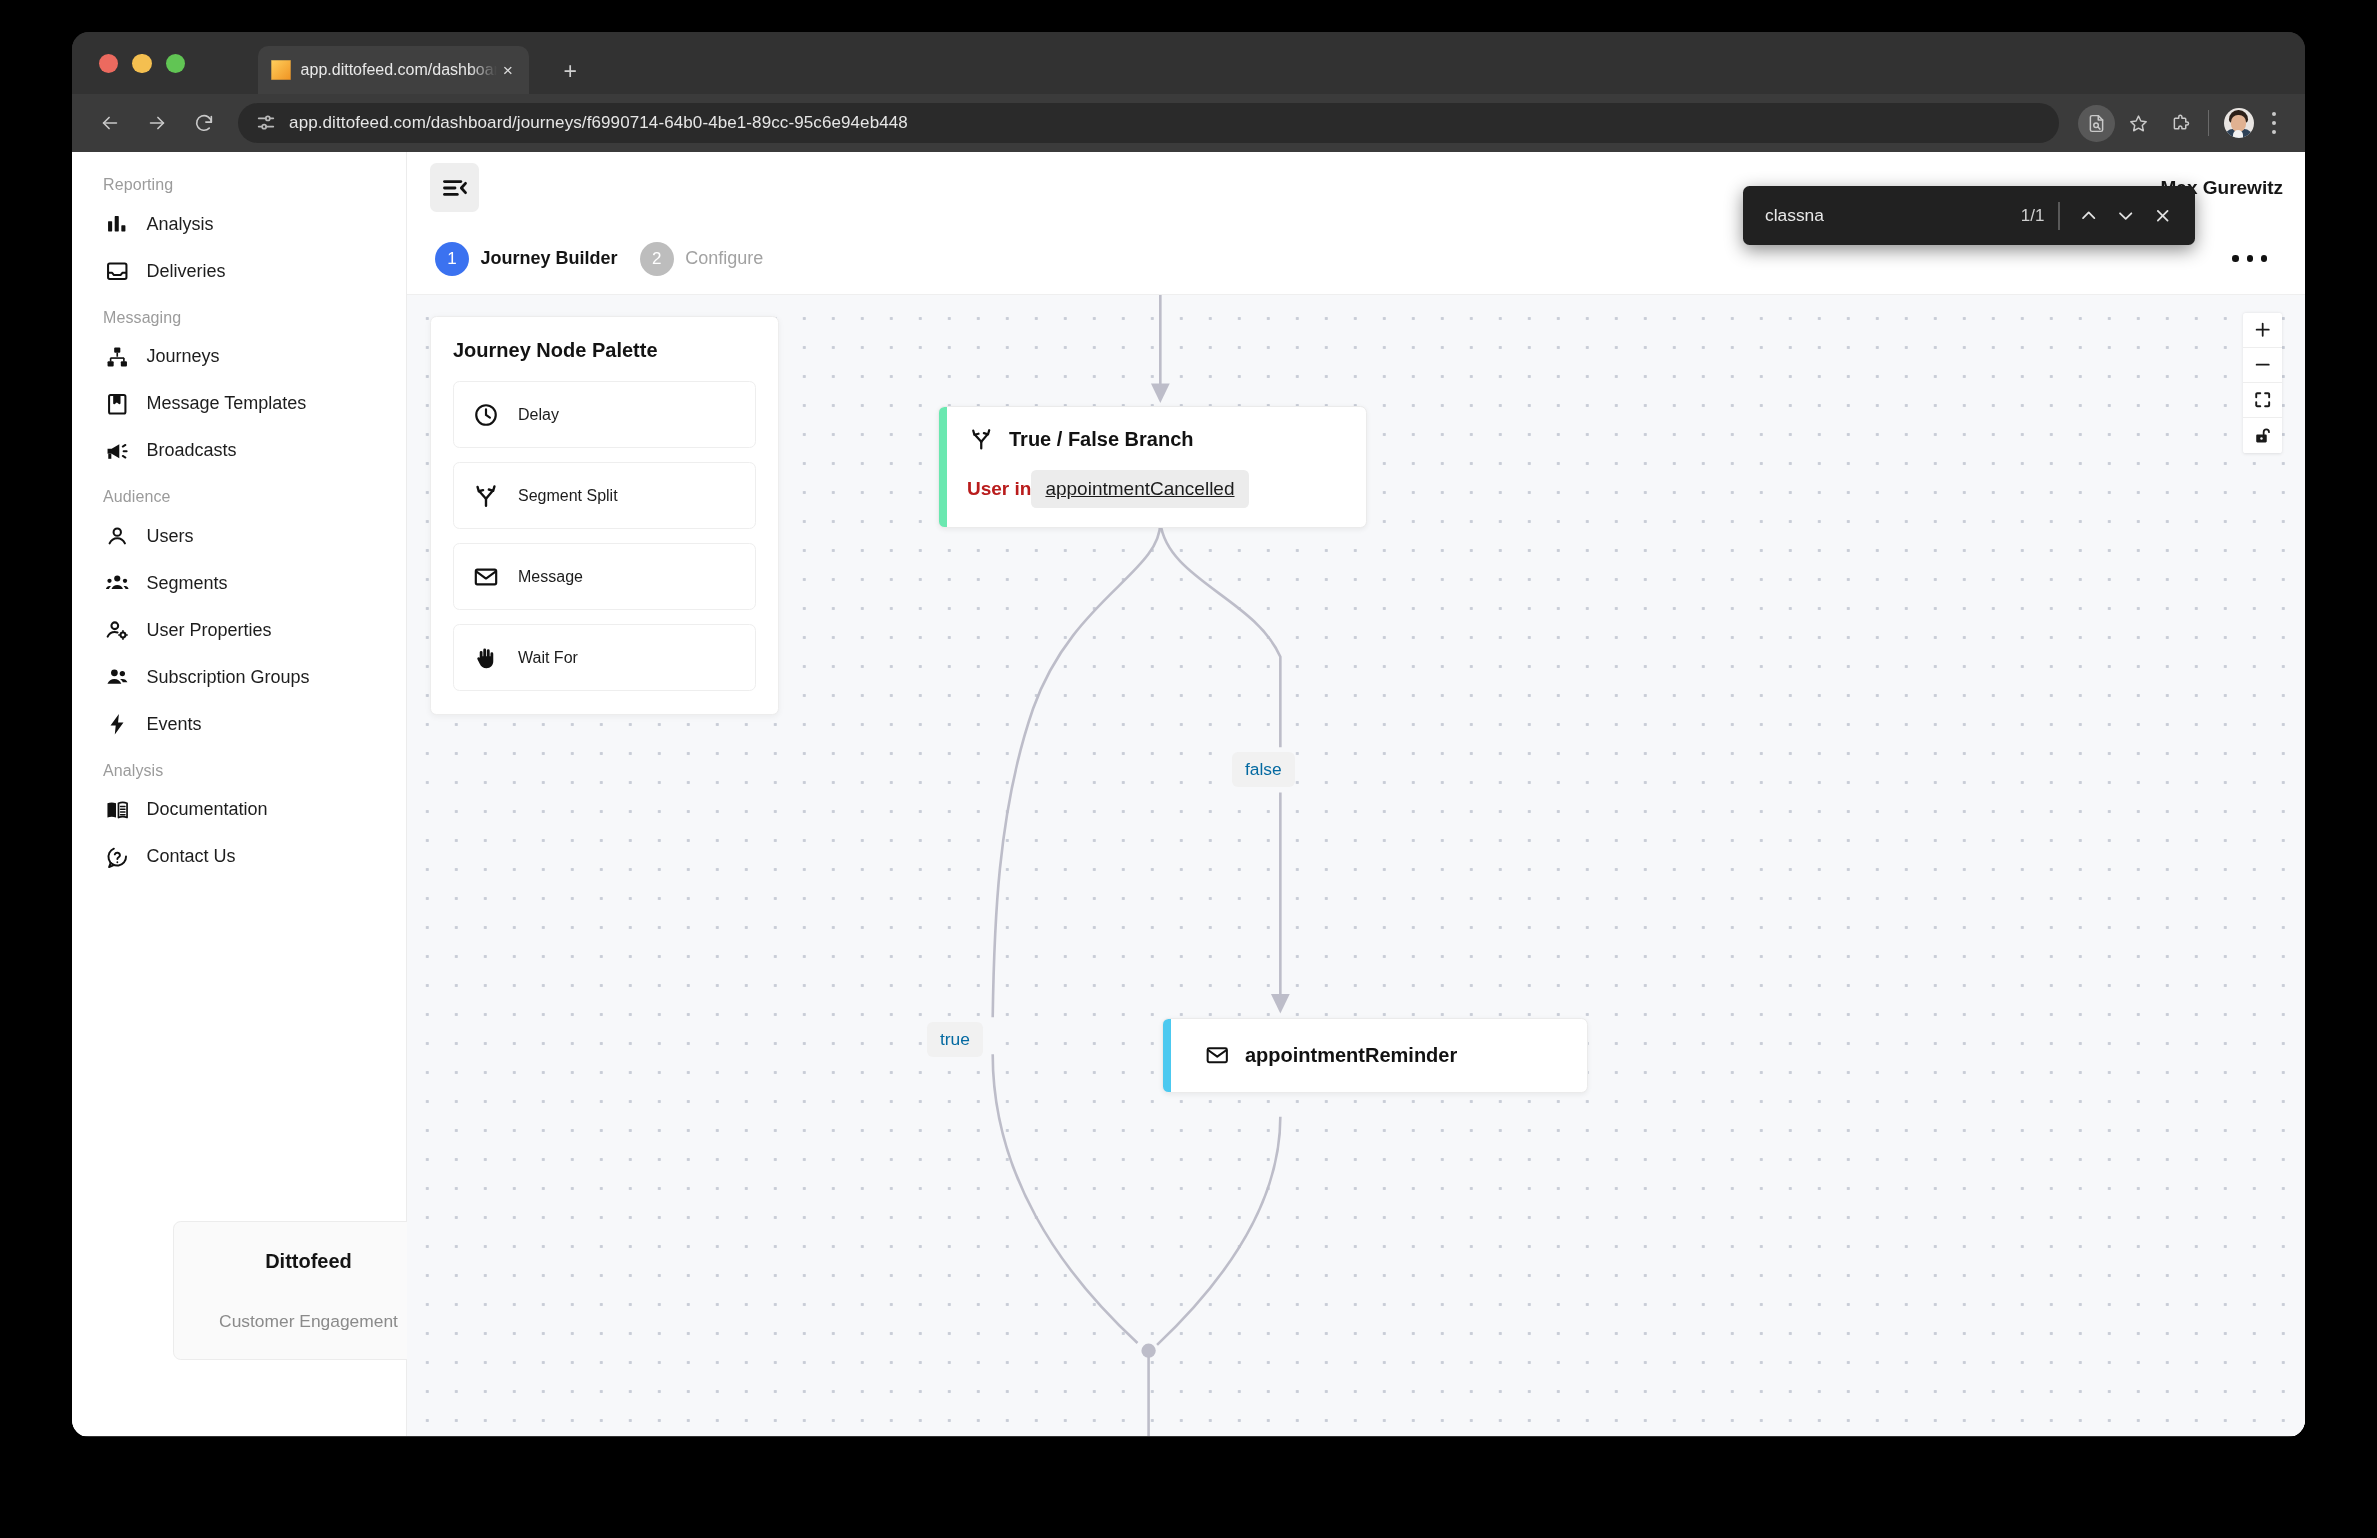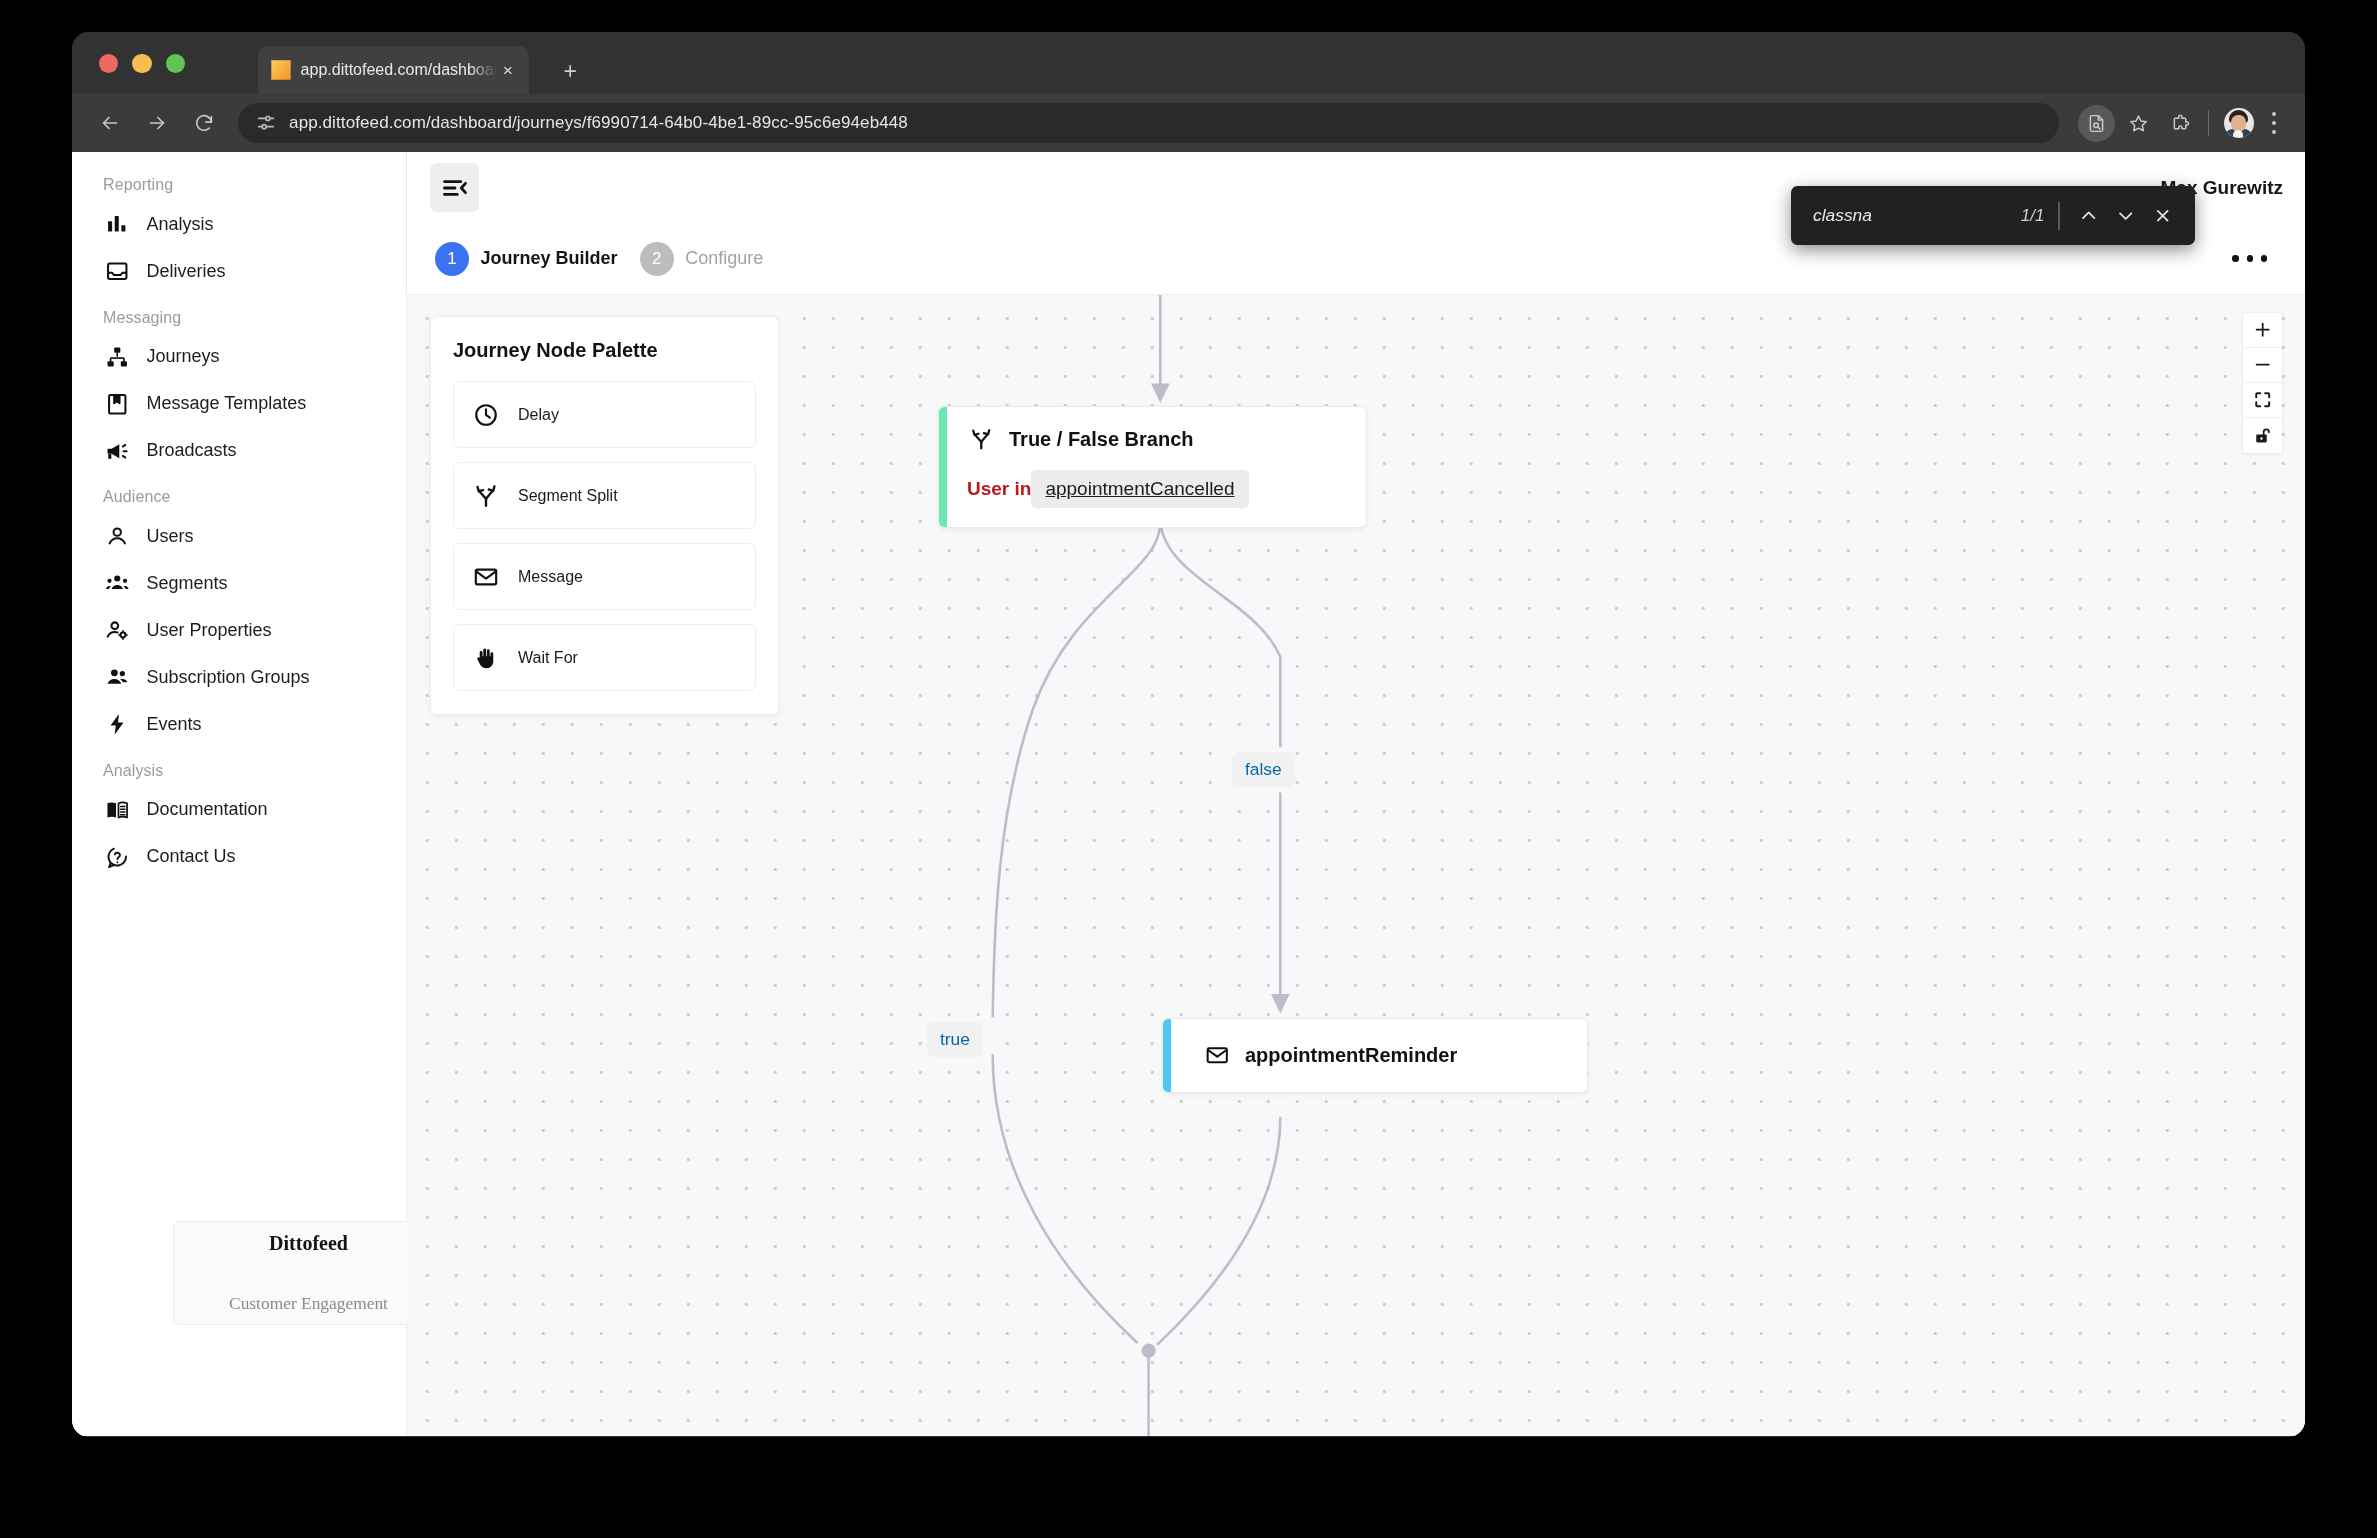--- a/index.html
+++ b/index.html
@@ -154,25 +154,25 @@
   .nav-ico {
     width: 28px; flex: 0 0 28px; height: 28px;
     display: flex; align-items: center; justify-content: center;
     color: #111111; margin-right: 15.5px;
   }
   .nav-ico svg { width: 24.5px; height: 24.5px; display:block; }
   .nav-label { font-size: 18px; color: #1d1d1d; }
 
   .brand-card {
     position: absolute; left: 101px; top: 1069px;
-    width: 271px; height: 104px;
+    width: 271px; height: 139px;
     border: 1.3px solid #ececec; border-radius: 7.8px;
     background: #fafafa;
     display: flex; flex-direction: column;
-    align-items: center; justify-content: center; gap: 38px; font-family: Liberation Serif, serif;
+    align-items: center; justify-content: center; gap: 38px;
   }
   .brand-title { font-size: 20px; font-weight: bold; color: #141414; }
   .brand-sub { font-size: 17.4px; color: #8a8a8a; }
 
   
   .main {
     flex: 1 1 auto;
     position: relative;
     background: #ffffff;
     display: flex; flex-direction: column;
@@ -309,28 +309,27 @@
     border-bottom: 0.6px solid #eeeeee;
     color: #1a1a1a;
   }
   .cc-btn:last-child { border-bottom: none; }
   .cc-btn svg { width: 19.4px; height: 19.4px; display:block; }
 
   
   .findbar {
     position: absolute;
     right: 110px; top: 154px;
-    width: 404px; height: 59px;
+    width: 452px; height: 59px;
     background: #212121;
     border-radius: 6.5px;
     box-shadow: 0 5.2px 18px rgba(0,0,0,.45);
     display: flex; align-items: center;
     padding: 0 14px 0 22px;
     z-index: 60;
-    font-style: italic;
   }
   .find-input { flex: 1 1 auto; color: #e9e9e9; font-size: 17.4px; }
   .find-count { color: #cfcfcf; font-size: 17px; margin-right: 14px; }
   .find-div { width: 1.3px; height: 28px; background: #595959; margin-right: 10.3px; }
   .find-btn {
     width: 37px; height: 37px;
     display: flex; align-items: center; justify-content: center;
     color: #e2e2e2;
   }
   .find-btn svg { width: 19.4px; height: 19.4px; }

